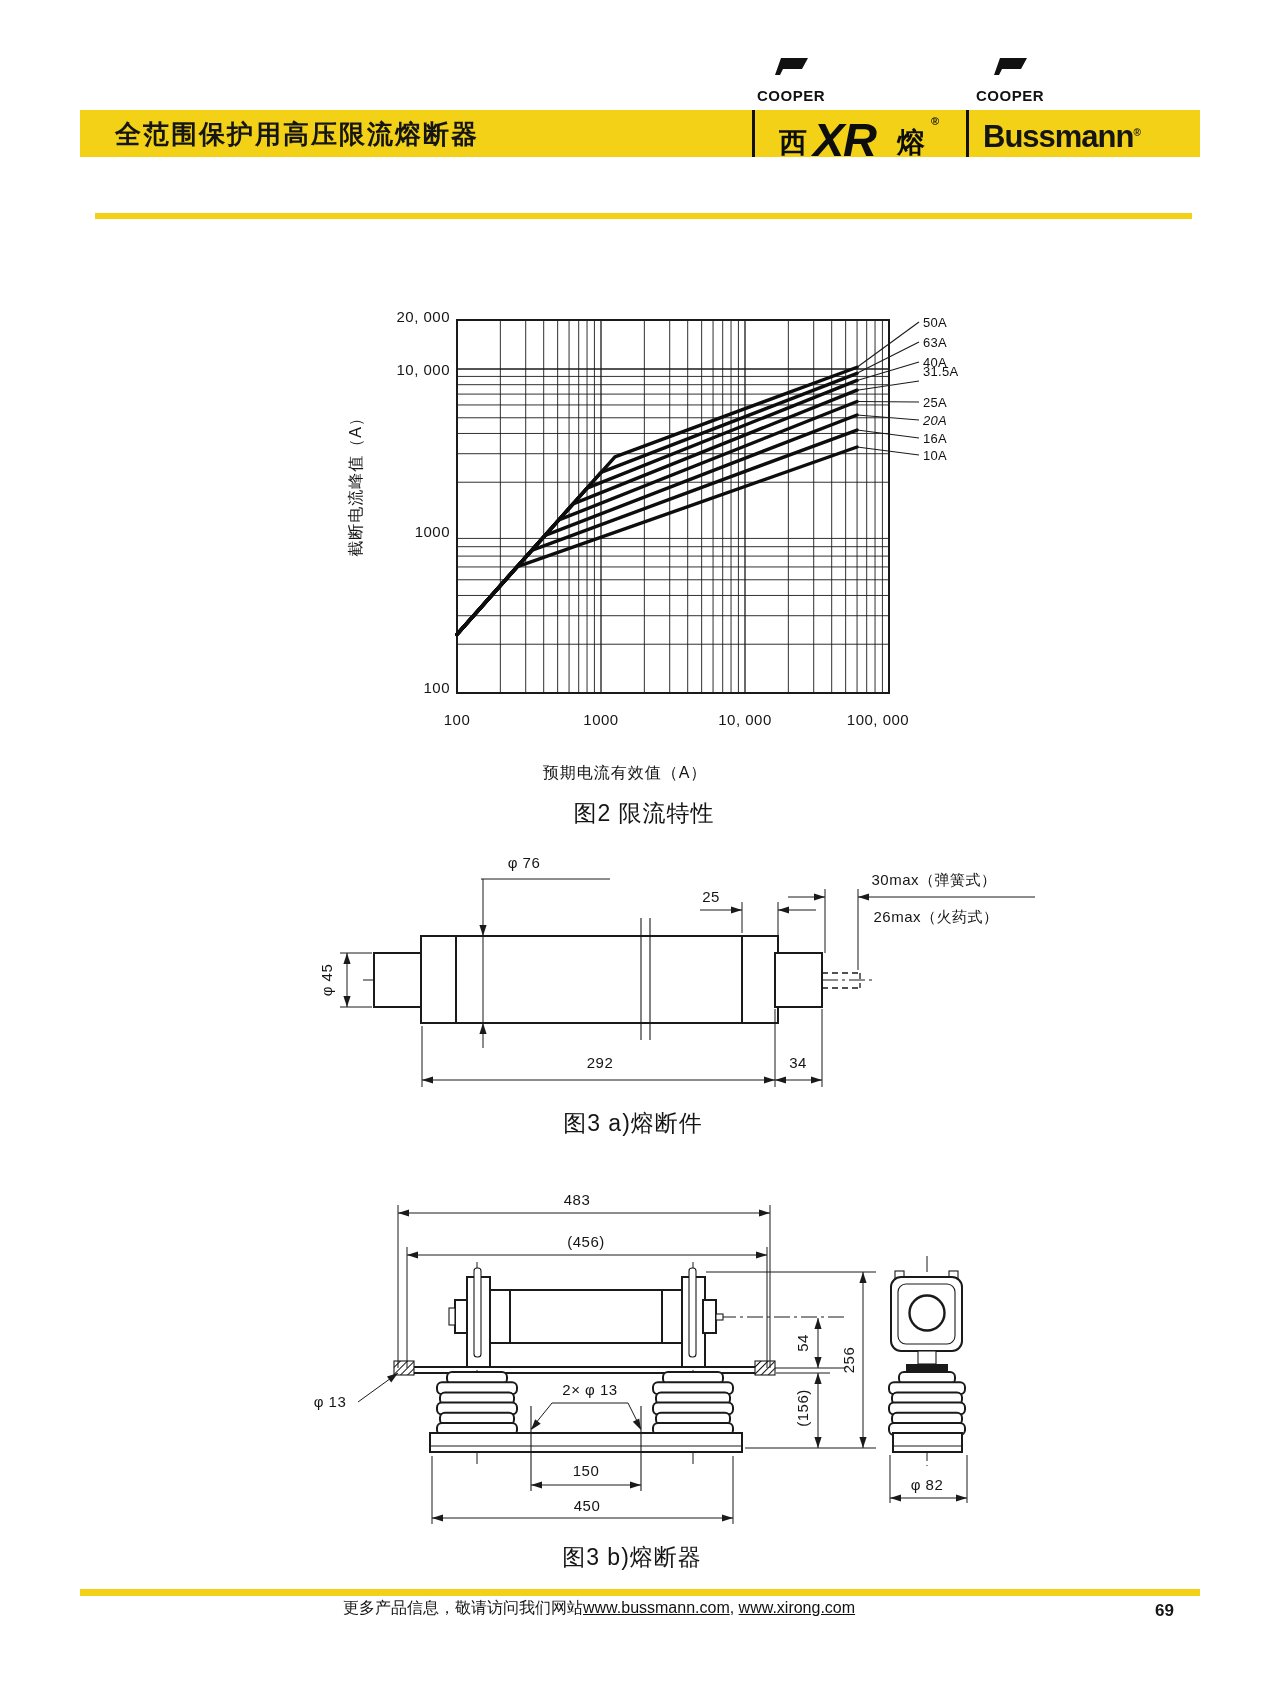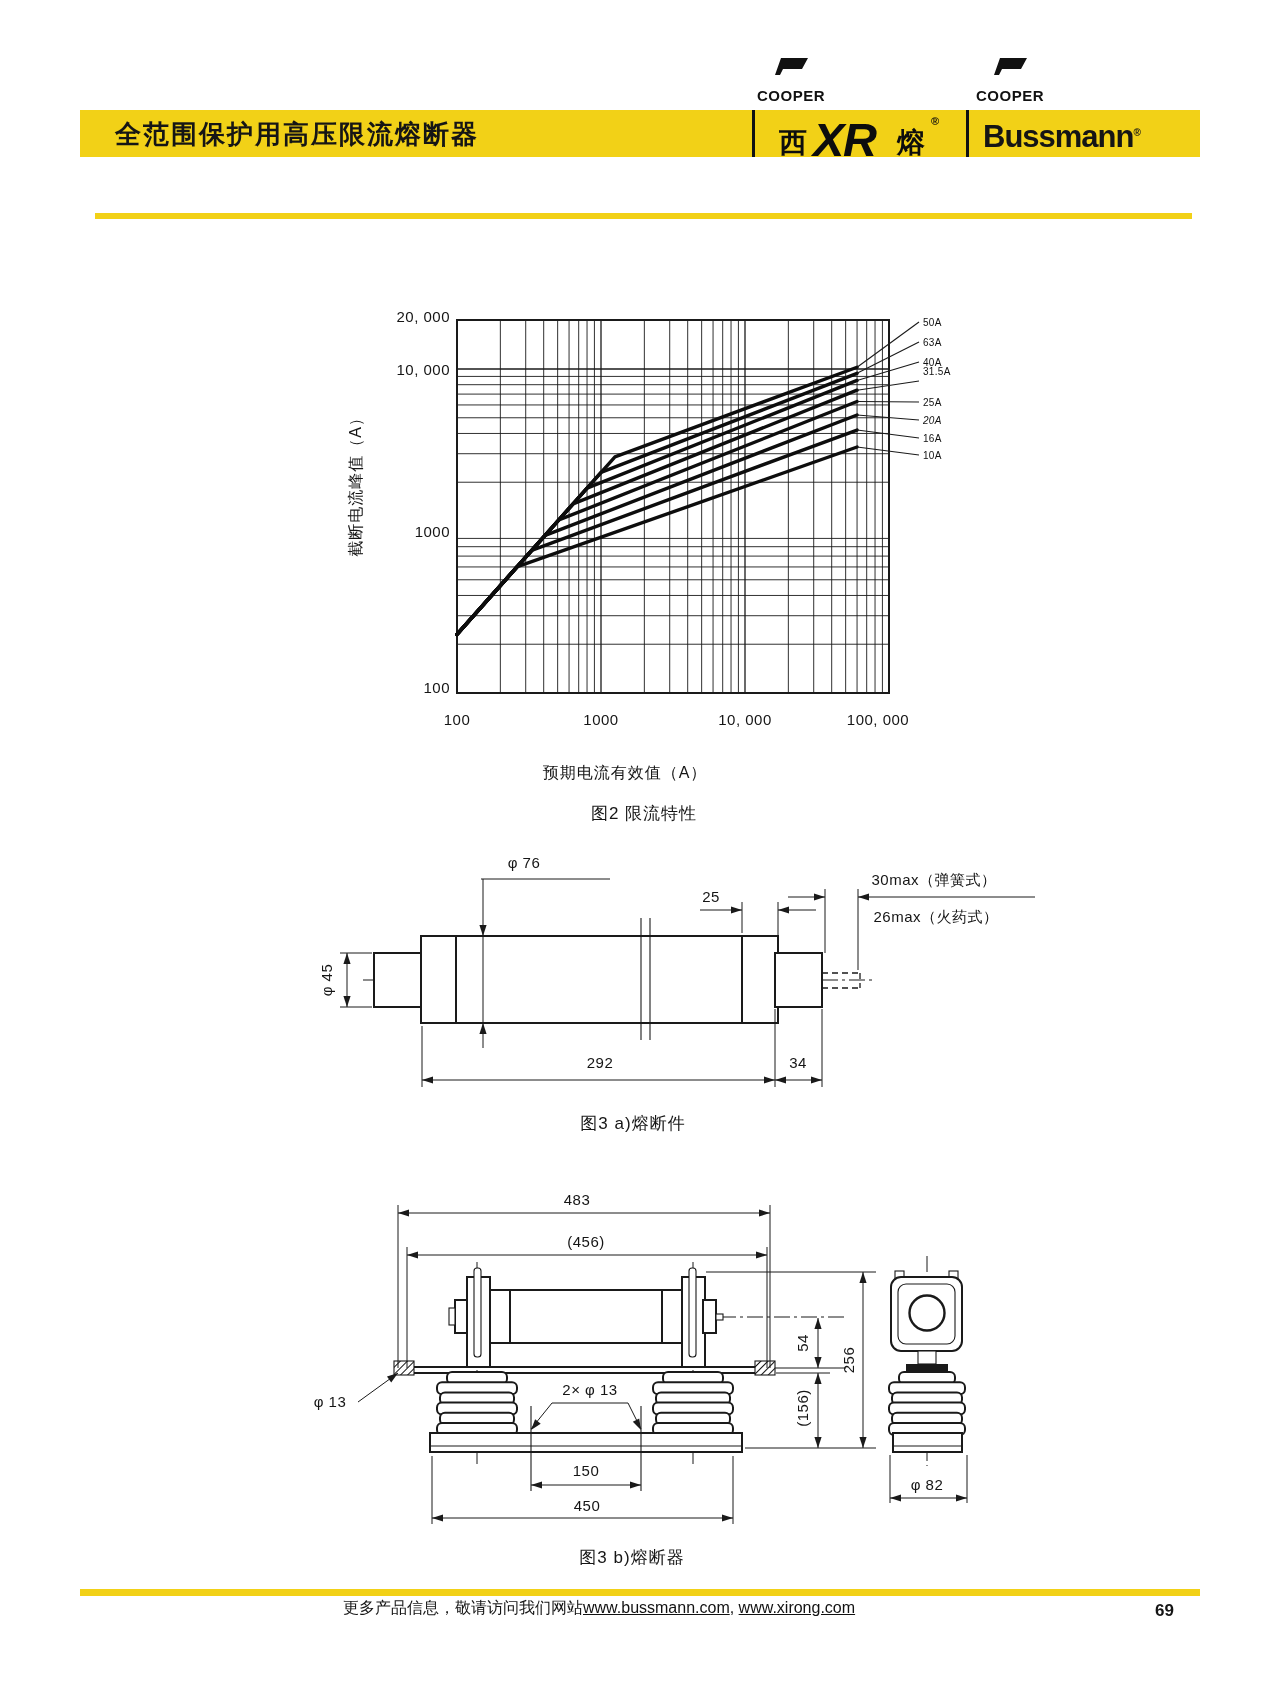--- a/index.html
+++ b/index.html
@@ -6,22 +6,22 @@
   #page{position:relative;width:1287px;height:1689px;background:#ffffff;overflow:hidden;
         font-family:"Liberation Sans","DejaVu Sans",sans-serif;color:#111;}
   #draw{position:absolute;left:0;top:0;z-index:1;}
   .t{position:absolute;white-space:nowrap;line-height:1;z-index:2;color:#151515;}
   .tc{transform:translate(-50%,-50%);}
   .ty{transform:translate(-100%,-50%);}
   .tr{transform:translate(-50%,-50%) rotate(-90deg);}
   .tick{font-size:15px;letter-spacing:.5px;}
   .dim{font-size:15px;letter-spacing:.5px;}
   .axis{font-size:16px;letter-spacing:1px;}
-  .cap{font-size:17px;letter-spacing:1px;}
-  .serieslabel{position:absolute;z-index:2;font-size:10px;transform:translate(0,-50%);letter-spacing:.3px;}
+  .cap{font-size:23px;letter-spacing:1px;}
+  .serieslabel{position:absolute;z-index:2;font-size:13px;transform:translate(0,-50%);letter-spacing:.3px;}
   
   #yellowbar{position:absolute;left:80px;top:110px;width:1120px;height:47px;z-index:1;}
   #headerlabel{left:115px;top:121px;font-size:26px;font-weight:bold;letter-spacing:2px;}
   .vsep{position:absolute;top:110px;width:3px;height:47px;background:#111;z-index:2;}
   .cooper{position:absolute;z-index:2;font-size:15px;font-weight:bold;letter-spacing:.5px;color:#111;}
   .flag{position:absolute;z-index:2;}
   .xrpart{position:absolute;z-index:3;font-weight:bold;color:#0d0d0d;}
   #bussmann{left:983px;top:121px;font-size:31px;font-weight:bold;letter-spacing:-1px;z-index:3;}
   .reg{font-size:10px;vertical-align:super;}
   #titleline{position:absolute;left:95px;top:213px;width:1097px;height:6px;z-index:1;}

